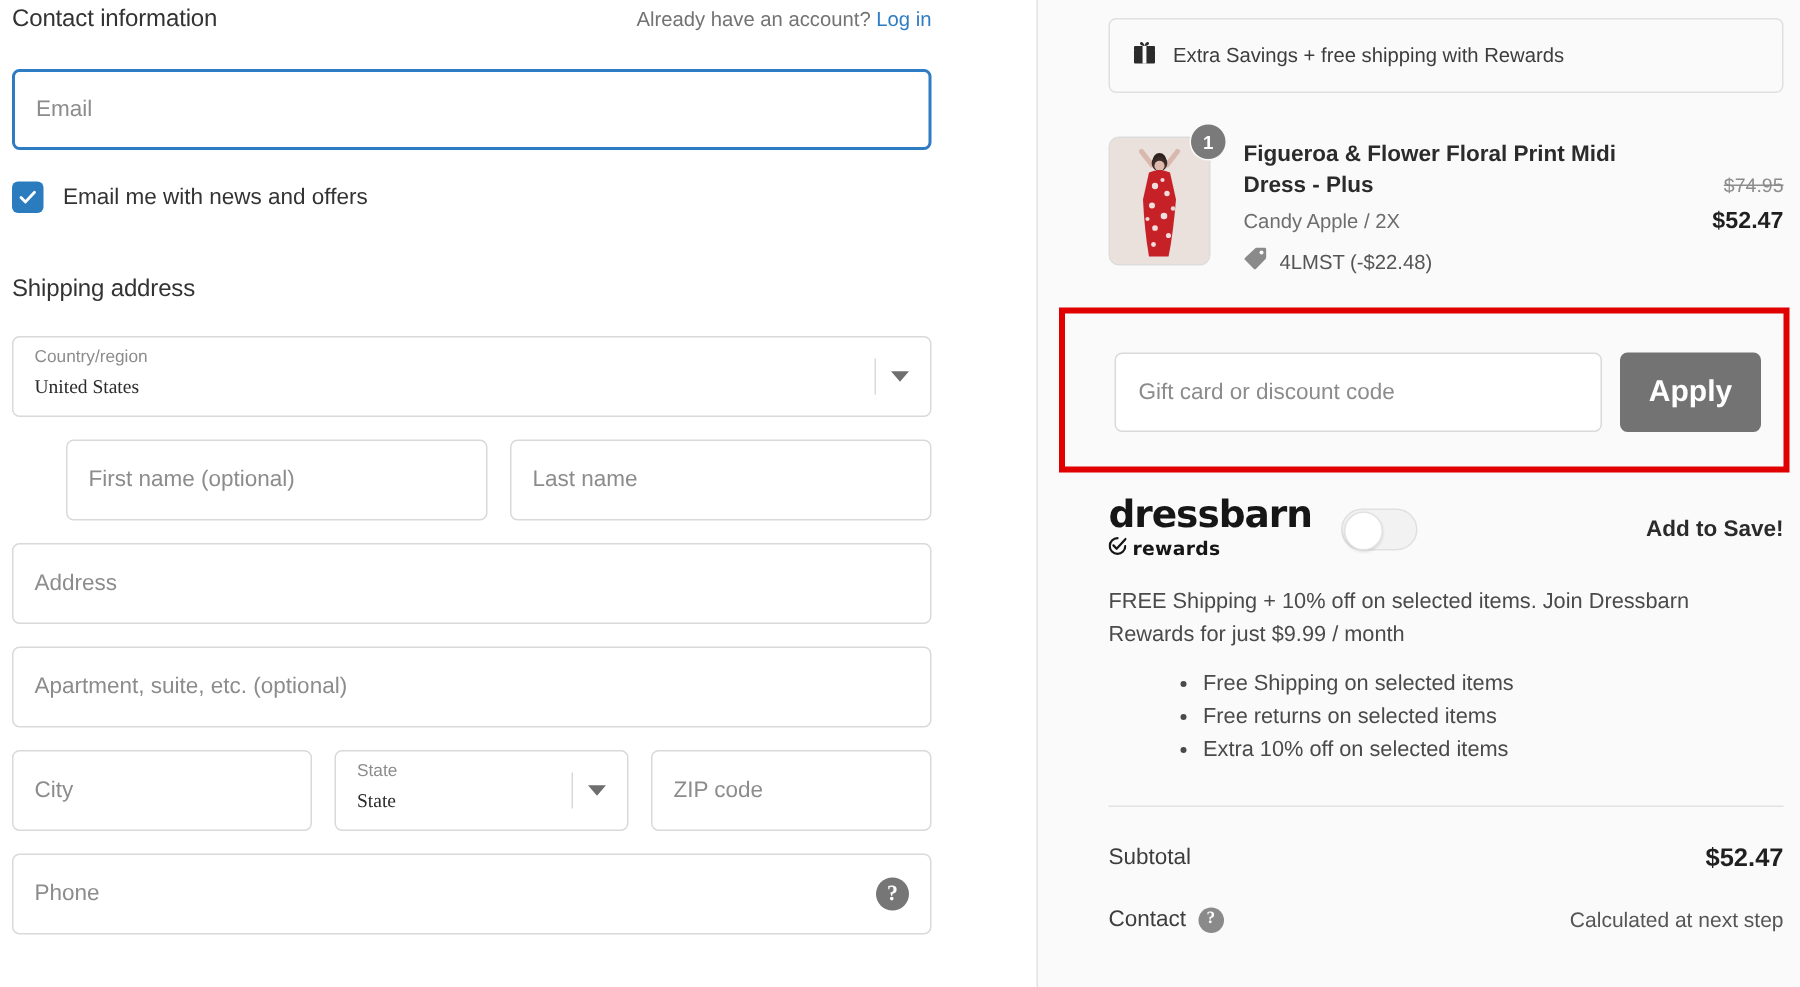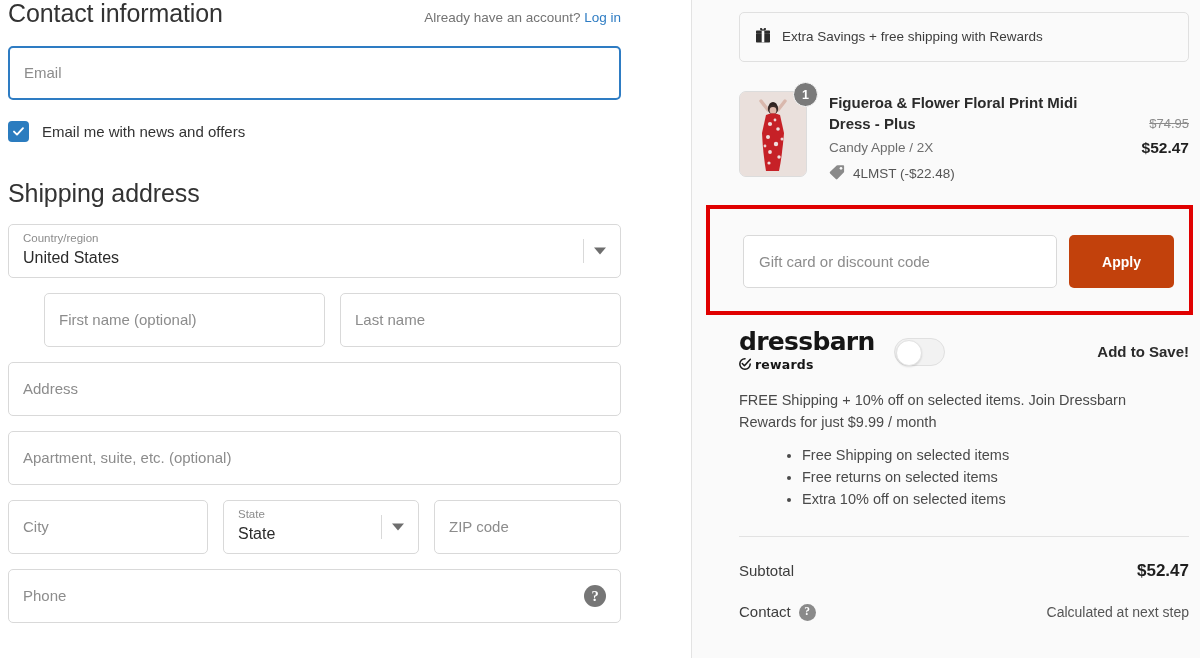--- a/index.html
+++ b/index.html
@@ -36,21 +36,21 @@
 
   .section-head-row {
     display: flex;
     align-items: baseline;
     justify-content: space-between;
     padding-top: 0px;
     height: 26px;
   }
 
   .section-title {
-    font-size: 25px;
+    font-size: 16px;
     color: #333333;
     font-weight: 400;
     line-height: 26px;
     letter-spacing: -0.1px;
   }
 
   .login-prompt {
     font-size: 13.5px;
     color: #737373;
     line-height: 18px;
@@ -84,24 +84,25 @@
   }
   .field .floating-label {
     position: absolute;
     top: 7px;
     left: 14px;
     font-size: 11.5px;
     color: #8c8c8c;
     line-height: 13px;
   }
   .field .filled-value {
-    font-size: 16px;
+    font-size: 13px;
     color: #2b2b2b;
     line-height: 20px;
     margin-top: 13px;
+    font-family: Liberation Serif, serif;
   }
 
   .email-field { margin-top: 20px; }
 
   .checkbox-row {
     display: flex;
     align-items: center;
     margin-top: 21px;
     gap: 13px;
   }
@@ -335,27 +336,27 @@
     background: #ffffff;
     display: flex;
     align-items: center;
     padding: 0 15px;
   }
   .discount-input .ph {
     font-size: 15px;
     color: #8c8c8c;
   }
   .apply-btn {
-    width: 105px;
+    width: 94px;
     height: 53px;
     border: none;
     border-radius: 5px;
-    background: #c2410c;
+    background: #737373;
     color: #ffffff;
-    font-size: 14px;
+    font-size: 20px;
     font-weight: 700;
     font-family: "Liberation Sans", sans-serif;
     cursor: default;
     display: flex;
     align-items: center;
     justify-content: center;
   }
 
   
   .db-block { margin-top: 145px; }

